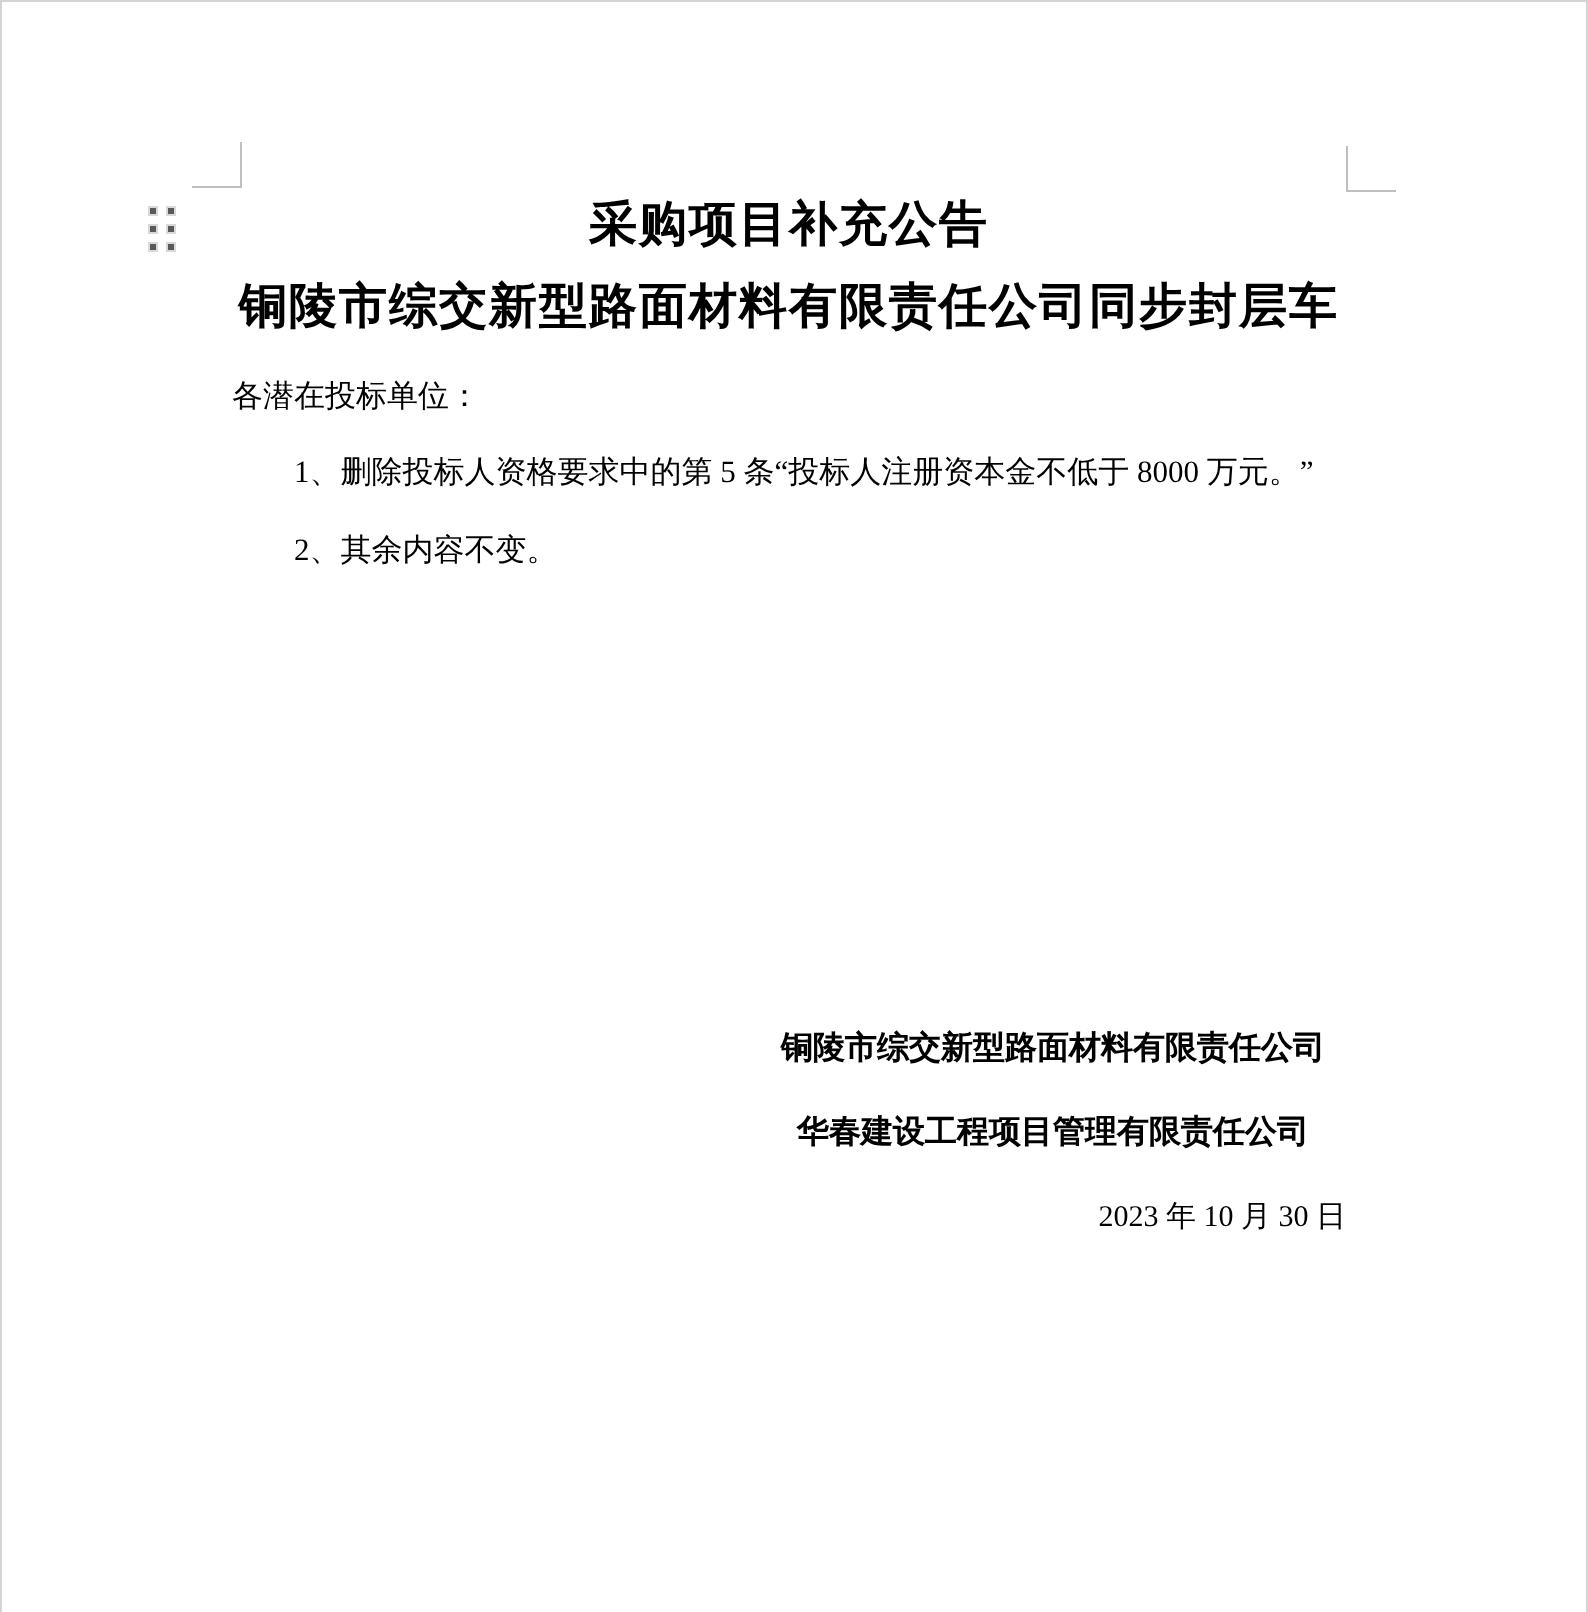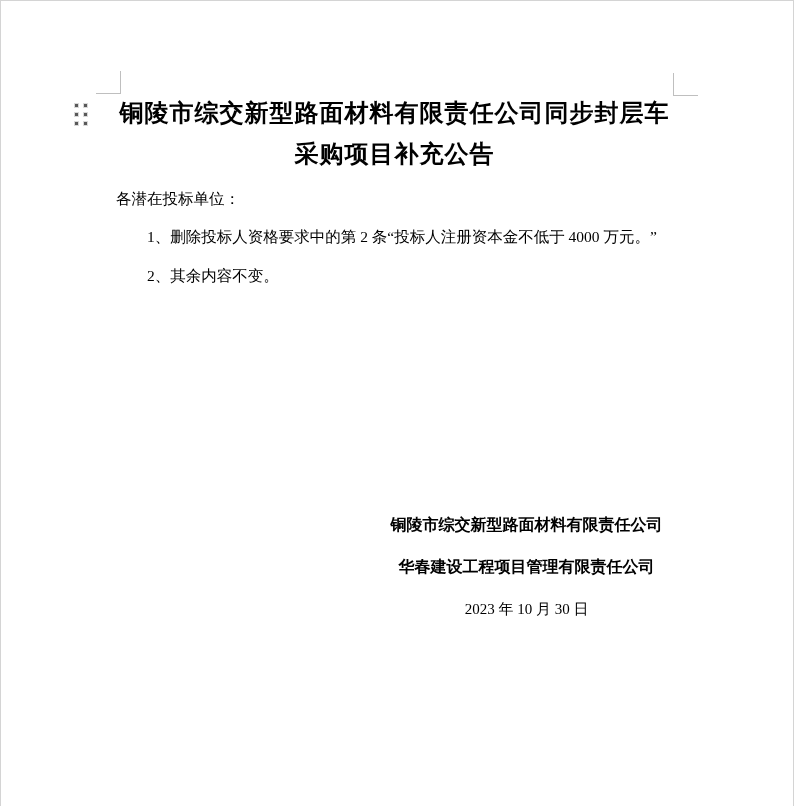--- a/index.html
+++ b/index.html
@@ -101,20 +101,21 @@
   }
   .signature .company {
     font-family: "Liberation Sans", "DejaVu Sans", sans-serif;
     font-weight: bold;
     font-size: 16px;
     line-height: 42px;
   }
   .signature .date {
     font-size: 15px;
     line-height: 42px;
+    text-align: right;
   }
 </style>
 </head>
 <body>
 
 <div class="page">
 
   <div class="frame"></div>
 
   <div class="mark-left"></div>
@@ -123,27 +124,27 @@
   <div class="drag-handle">
     <span></span>
       <span></span>
       <span></span>
       <span></span>
       <span></span>
       <span></span>
   </div>
 
   <div class="doc-title">
+    <div>采购项目补充公告</div>
     <div>铜陵市综交新型路面材料有限责任公司同步封层车</div>
-    <div>采购项目补充公告</div>
   </div>
 
   <div class="doc-body">
     <p>各潜在投标单位：</p>
-    <p class="indent">1、删除投标人资格要求中的第 2 条“投标人注册资本金不低于 4000 万元。”</p>
+    <p class="indent">1、删除投标人资格要求中的第 5 条“投标人注册资本金不低于 8000 万元。”</p>
     <p class="indent">2、其余内容不变。</p>
   </div>
 
   <div class="signature">
     <div class="company">铜陵市综交新型路面材料有限责任公司</div>
     <div class="company">华春建设工程项目管理有限责任公司</div>
     <div class="date">2023 年 10 月 30 日</div>
   </div>
 
 </div>

